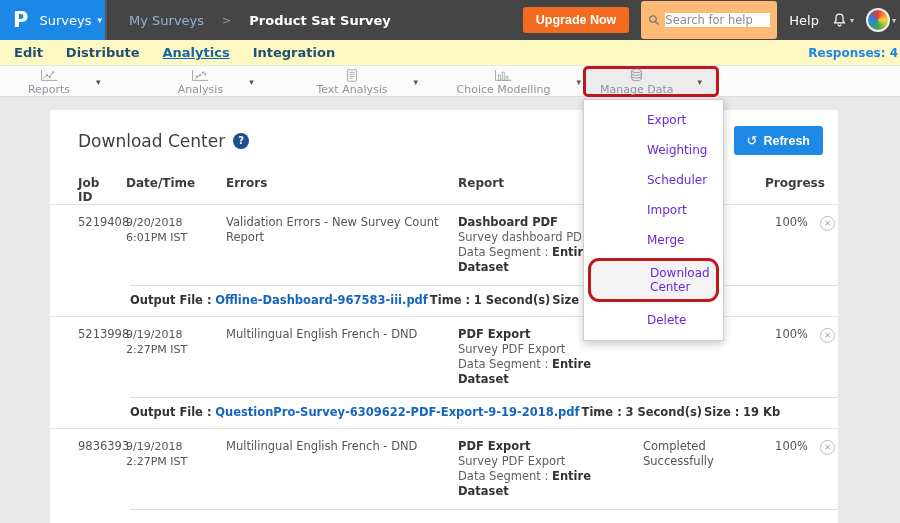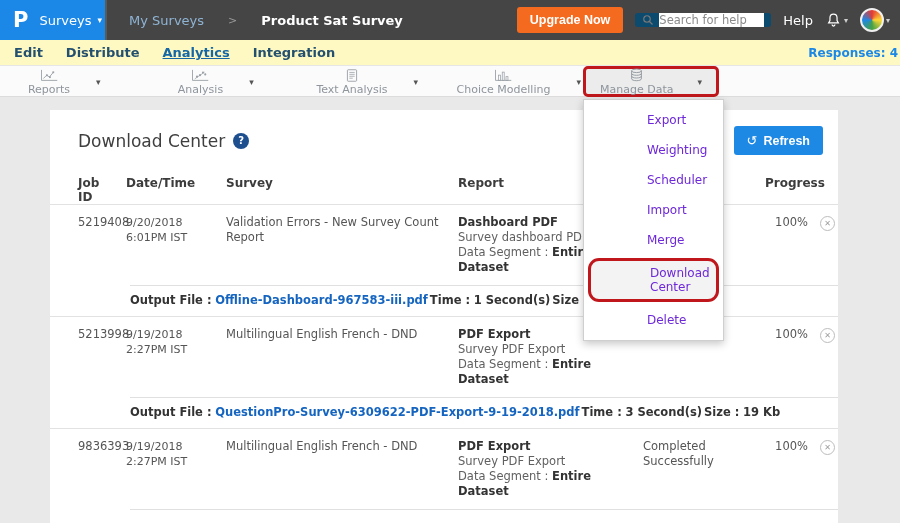--- a/index.html
+++ b/index.html
@@ -6,28 +6,28 @@
   html,body { width:900px; height:523px; overflow:hidden; background:#e9e9e9;
     font-family:"DejaVu Sans","Liberation Sans",sans-serif; }
 
   
   .topbar { height:40px; background:#454545; display:flex; align-items:center; position:relative; }
   .logo-area { width:107px; height:40px; background:#1b87e6; display:flex; align-items:center;
     padding:0 10px 0 13px; border-right:2px solid #5a5a5a; }
   .logo-p { color:#fff; font-size:21px; font-weight:bold; transform:scaleY(1.05); }
   .app-menu { color:#fff; font-size:13px; margin-left:11px; }
   .caret { font-size:9px; color:#fff; margin-left:6px; }
-  .breadcrumb { display:flex; align-items:center; margin-left:22px; gap:24px; }
+  .breadcrumb { display:flex; align-items:center; margin-left:22px; gap:18px; }
   .crumb-parent { color:#8fb4d4; font-size:13px; }
   .crumb-sep { color:#9b9b9b; font-size:11px; }
   .crumb-current { color:#fff; font-size:13px; font-weight:bold; }
-  .topbar-right { position:absolute; right:10px; display:flex; align-items:center; gap:12px; }
+  .topbar-right { position:absolute; right:4px; display:flex; align-items:center; gap:12px; }
   .upgrade-btn { background:#f46a1f; color:#fff; font-size:12.5px; font-weight:bold;
     border:none; border-radius:3px; padding:6px 13px; cursor:pointer; }
-  .search-box { background:#0c4a6e; border-radius:3px; width:136px; height:14px;
+  .search-box { background:#fdba74; border-radius:3px; width:136px; height:38px;
     display:flex; align-items:center; padding:0 7px; gap:5px; }
   .search-box input { border:none; outline:none; width:105px; font-size:11.5px; color:#444;
     font-family:"DejaVu Sans","Liberation Sans",sans-serif; }
   .search-box input::placeholder { color:#8a8a8a; }
   .help-link { color:#fff; font-size:13px; }
   .icon-group { display:flex; align-items:center; gap:2px; }
   .caret-dim { font-size:8px; color:#cfcfcf; }
   .avatar { width:24px; height:24px; border-radius:50%;
     background:conic-gradient(#e53935,#fdd835 90deg,#43a047 180deg,#1e88e5 270deg,#e53935);
     border:2px solid #f0f0f0; }
@@ -242,21 +242,21 @@
       </div>
       <button class="refresh-btn">
         <span class="refresh-glyph">↺</span>
         <span>Refresh</span>
       </button>
     </div>
 
     <div class="grid thead">
       <div>Job ID</div>
       <div>Date/Time</div>
-      <div>Survey</div>
+      <div>Errors</div>
       <div>Report</div>
       <div></div>
       <div>Progress</div>
       <div></div>
     </div>
 
     <div class="job-block">
       <div class="grid jrow">
         <div>5219408</div>
         <div class="cell-date">9/20/2018 6:01PM IST</div>

